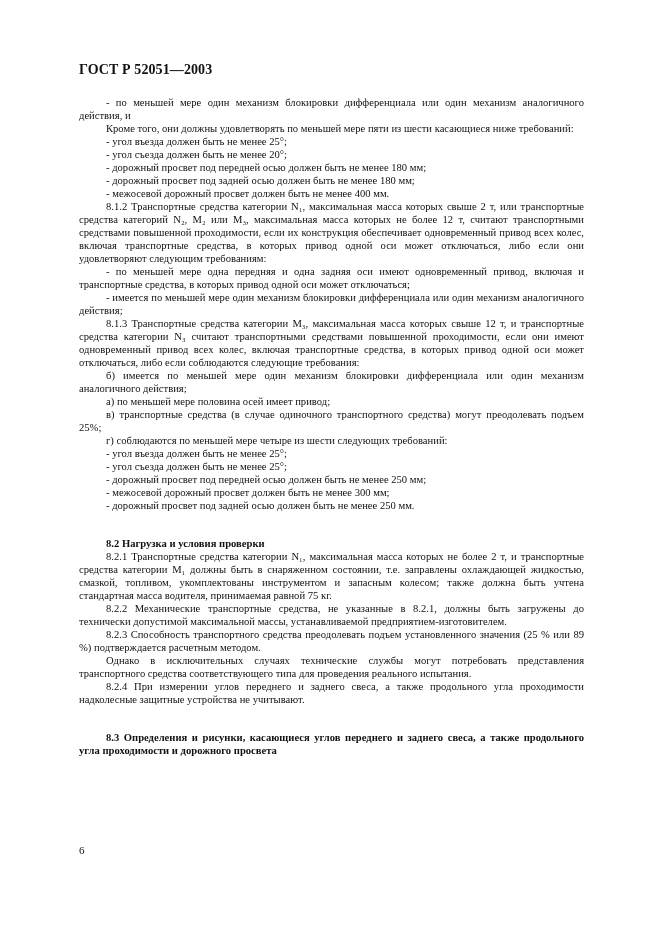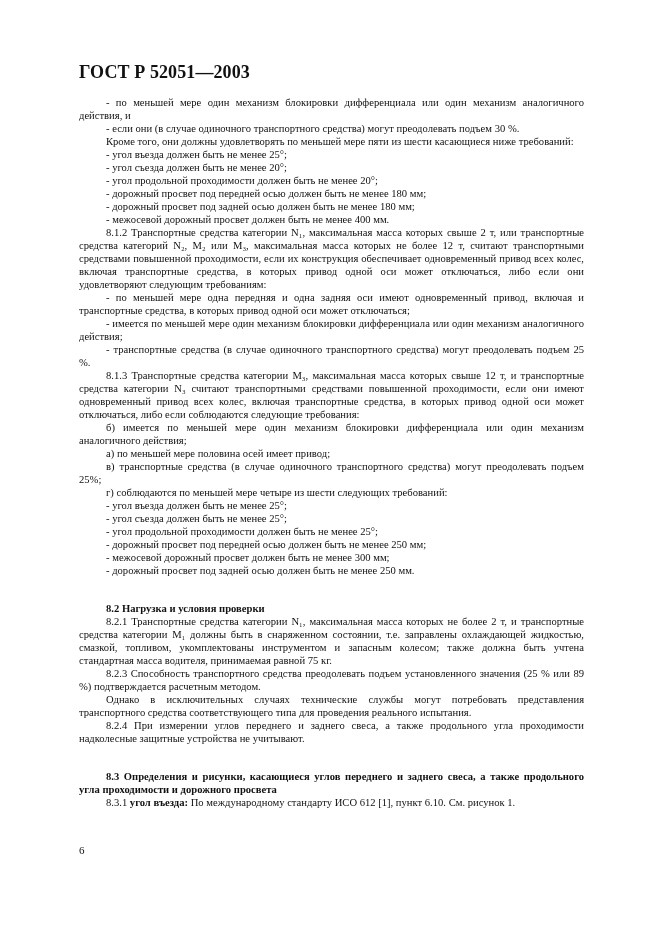--- a/index.html
+++ b/index.html
@@ -1,55 +1,51 @@
 <!DOCTYPE html>
 <html><head>
 <meta charset="utf-8">
 <style>
   html, body { margin: 0; padding: 0; background: #ffffff; }
   body { width: 661px; height: 936px; position: relative; overflow: hidden;
          font-family: "Liberation Serif", "DejaVu Serif", serif; color: #111; }
-  .header { position: absolute; left: 79px; top: 62px; font-weight: bold; font-size: 18px; letter-spacing: 0.1px; }
+  .header { position: absolute; left: 79px; top: 62px; font-weight: bold; font-size: 14px; letter-spacing: 0.1px; }
   .content { position: absolute; left: 79px; top: 96px; width: 505px; font-size: 10.6px; line-height: 13px; text-align: justify; }
   .p { margin: 0; text-indent: 27px; }
   .b { font-weight: bold; margin-top: 25px; }
   .page-num { position: absolute; left: 79px; top: 844px; font-size: 11px; }
 </style>
 </head>
 <body>
 
 <div class="header">ГОСТ Р 52051—2003</div>
 
 <div class="content">
   <p class="p">- по меньшей мере один механизм блокировки дифференциала или один механизм аналогичного действия, и</p>
-  <p class="p">- если они (в случае одиночного транспортного средства) могут преодолевать подъем 30 %.</p>
   <p class="p">Кроме того, они должны удовлетворять по меньшей мере пяти из шести касающиеся ниже требований:</p>
   <p class="p">- угол въезда должен быть не менее 25°;</p>
   <p class="p">- угол съезда должен быть не менее 20°;</p>
-  <p class="p">- угол продольной проходимости должен быть не менее 20°;</p>
   <p class="p">- дорожный просвет под передней осью должен быть не менее 180 мм;</p>
   <p class="p">- дорожный просвет под задней осью должен быть не менее 180 мм;</p>
   <p class="p">- межосевой дорожный просвет должен быть не менее 400 мм.</p>
   <p class="p">8.1.2 Транспортные средства категории N₁, максимальная масса которых свыше 2 т, или транспортные средства категорий N₂, M₂ или M₃, максимальная масса которых не более 12 т, считают транспортными средствами повышенной проходимости, если их конструкция обеспечивает одновременный привод всех колес, включая транспортные средства, в которых привод одной оси может отключаться, либо если они удовлетворяют следующим требованиям:</p>
   <p class="p">- по меньшей мере одна передняя и одна задняя оси имеют одновременный привод, включая и транспортные средства, в которых привод одной оси может отключаться;</p>
   <p class="p">- имеется по меньшей мере один механизм блокировки дифференциала или один механизм аналогичного действия;</p>
-  <p class="p">- транспортные средства (в случае одиночного транспортного средства) могут преодолевать подъем 25 %.</p>
   <p class="p">8.1.3 Транспортные средства категории M₃, максимальная масса которых свыше 12 т, и транспортные средства категории N₃ считают транспортными средствами повышенной проходимости, если они имеют одновременный привод всех колес, включая транспортные средства, в которых привод одной оси может отключаться, либо если соблюдаются следующие требования:</p>
   <p class="p">б) имеется по меньшей мере один механизм блокировки дифференциала или один механизм аналогичного действия;</p>
   <p class="p">а) по меньшей мере половина осей имеет привод;</p>
   <p class="p">в) транспортные средства (в случае одиночного транспортного средства) могут преодолевать подъем 25%;</p>
   <p class="p">г) соблюдаются по меньшей мере четыре из шести следующих требований:</p>
   <p class="p">- угол въезда должен быть не менее 25°;</p>
   <p class="p">- угол съезда должен быть не менее 25°;</p>
-  <p class="p">- угол продольной проходимости должен быть не менее 25°;</p>
   <p class="p">- дорожный просвет под передней осью должен быть не менее 250 мм;</p>
   <p class="p">- межосевой дорожный просвет должен быть не менее 300 мм;</p>
   <p class="p">- дорожный просвет под задней осью должен быть не менее 250 мм.</p>
   <p class="p b">8.2 Нагрузка и условия проверки</p>
   <p class="p">8.2.1 Транспортные средства категории N₁, максимальная масса которых не более 2 т, и транспортные средства категории M₁ должны быть в снаряженном состоянии, т.е. заправлены охлаждающей жидкостью, смазкой, топливом, укомплектованы инструментом и запасным колесом; также должна быть учтена стандартная масса водителя, принимаемая равной 75 кг.</p>
+  <p class="p">8.2.2 Механические транспортные средства, не указанные в 8.2.1, должны быть загружены до технически допустимой максимальной массы, устанавливаемой предприятием-изготовителем.</p>
   <p class="p">8.2.3 Способность транспортного средства преодолевать подъем установленного значения (25 % или 89 %) подтверждается расчетным методом.</p>
   <p class="p">Однако в исключительных случаях технические службы могут потребовать представления транспортного средства соответствующего типа для проведения реального испытания.</p>
   <p class="p">8.2.4 При измерении углов переднего и заднего свеса, а также продольного угла проходимости надколесные защитные устройства не учитывают.</p>
   <p class="p b">8.3 Определения и рисунки, касающиеся углов переднего и заднего свеса, а также продольного угла проходимости и дорожного просвета</p>
-  <p class="p"><span>8.3.1 </span><span class="b">угол въезда:</span><span> По международному стандарту ИСО 612 [1], пункт 6.10. См. рисунок 1.</span></p>
 </div>
 
 <div class="page-num">6</div>
 
 </body></html>

